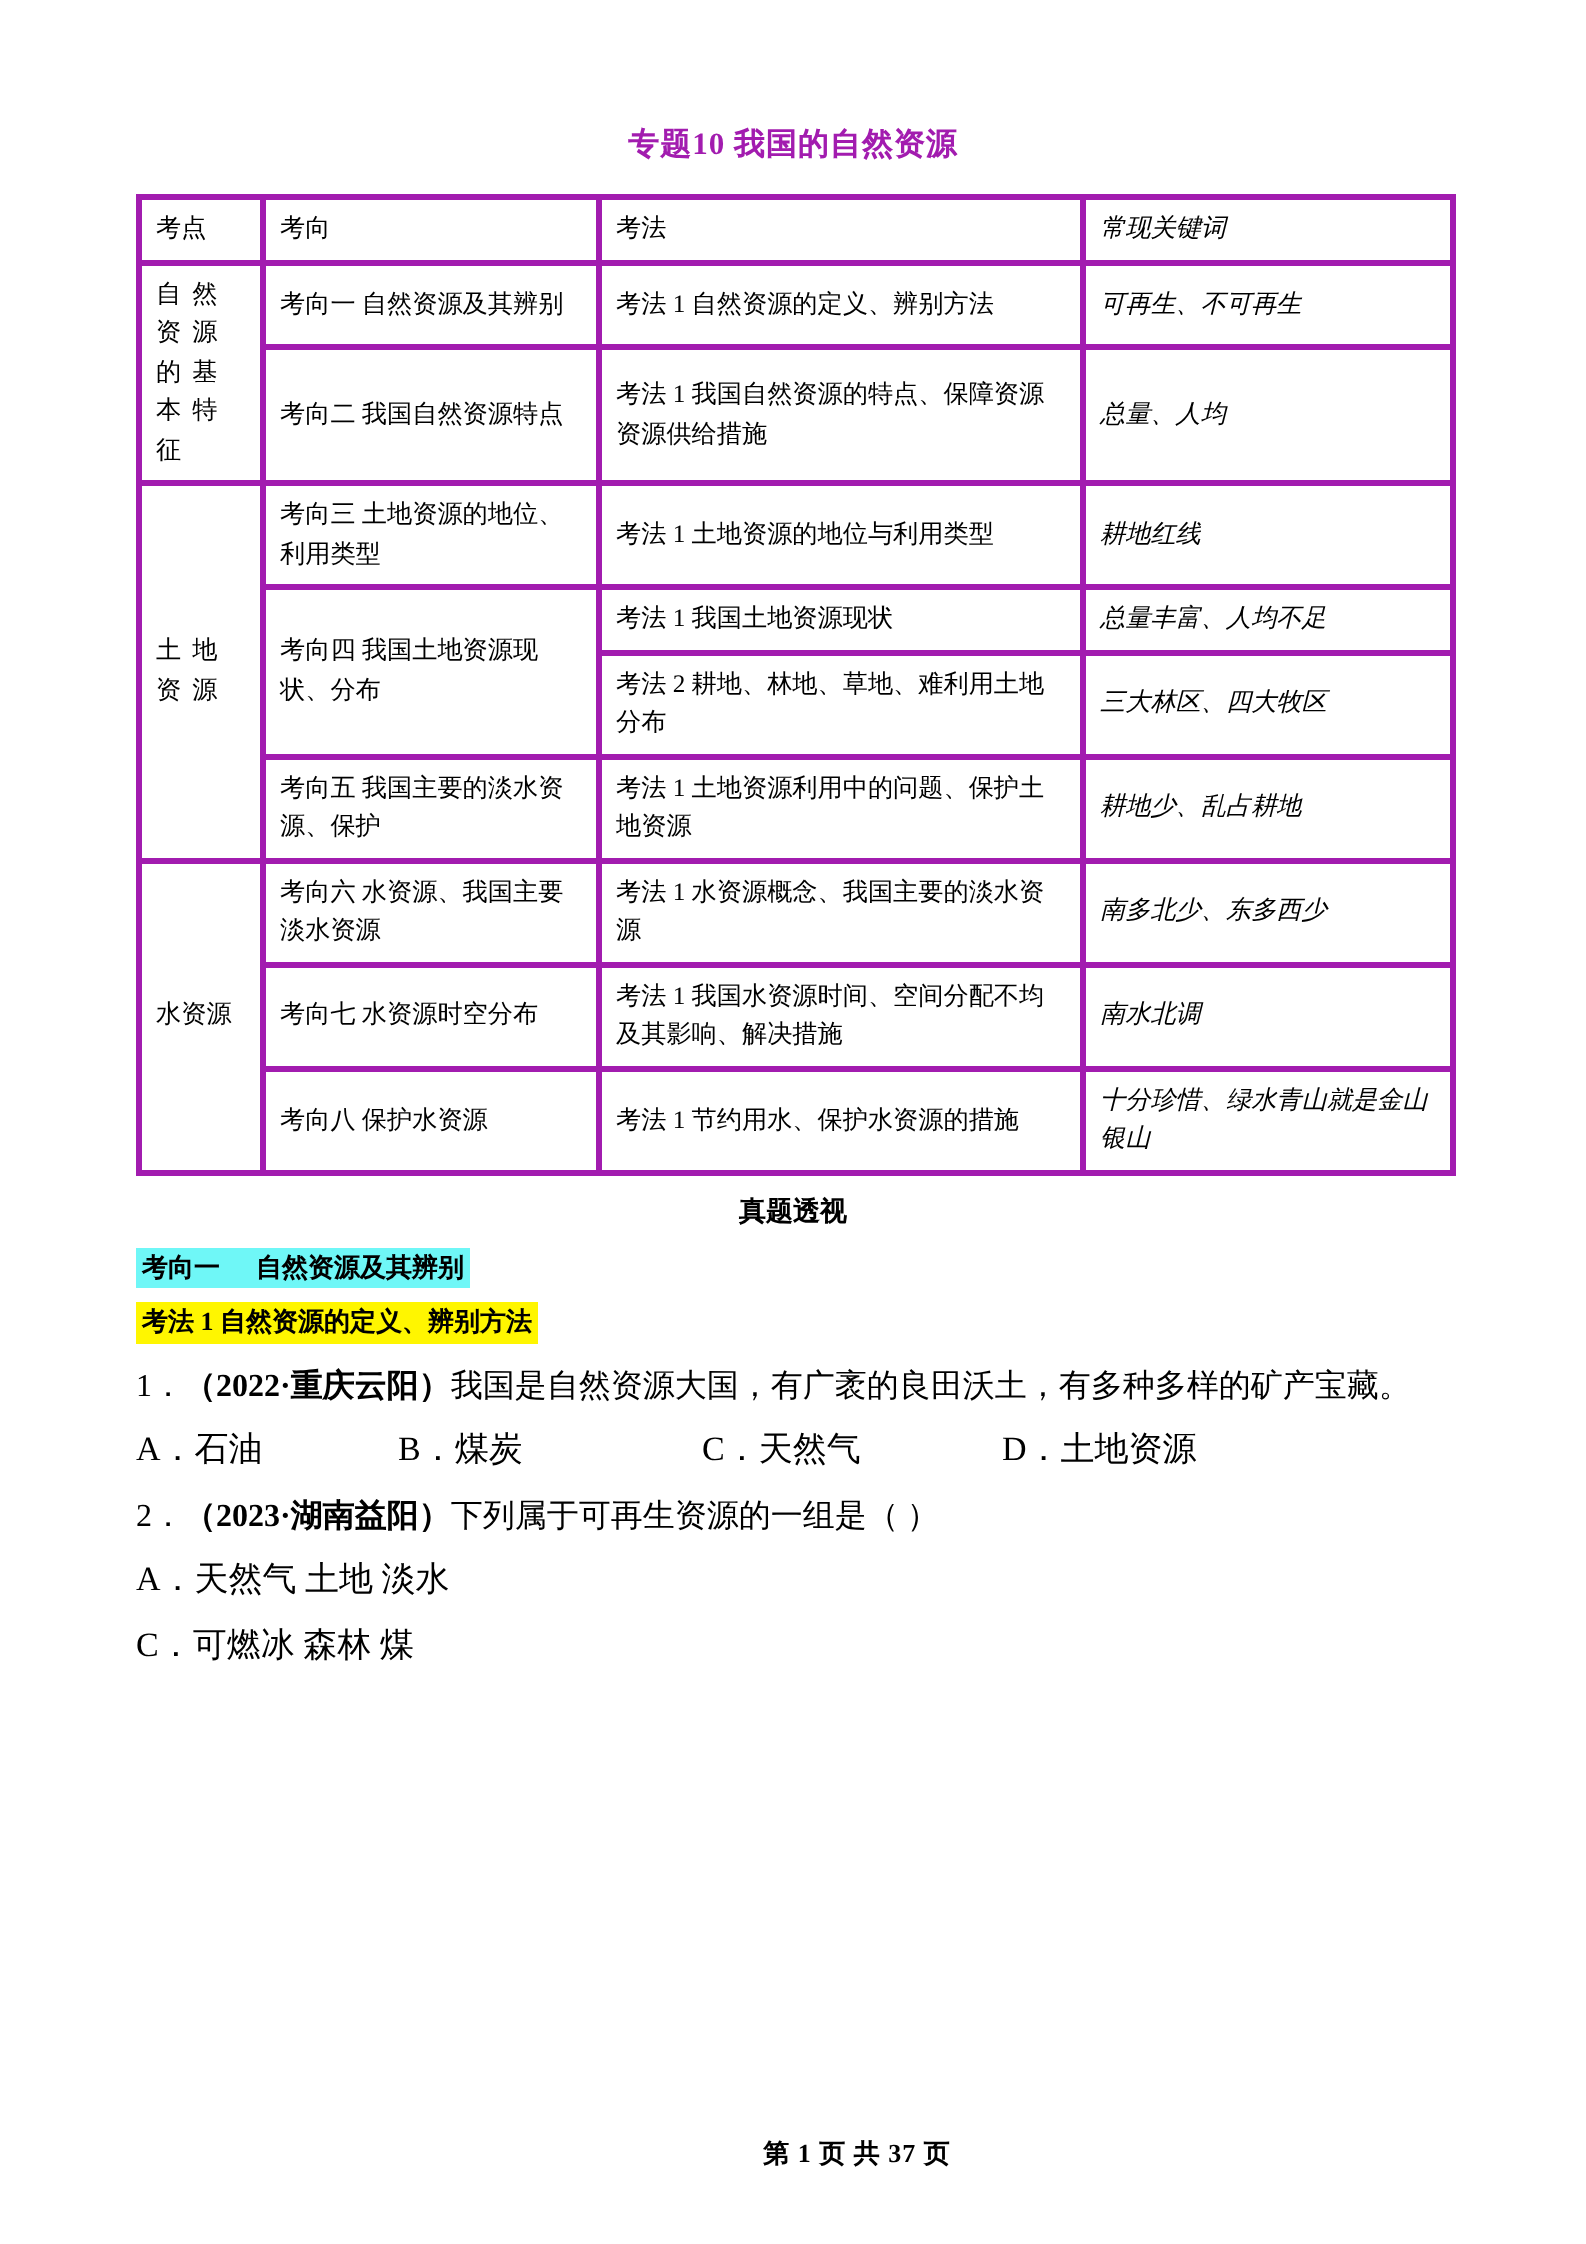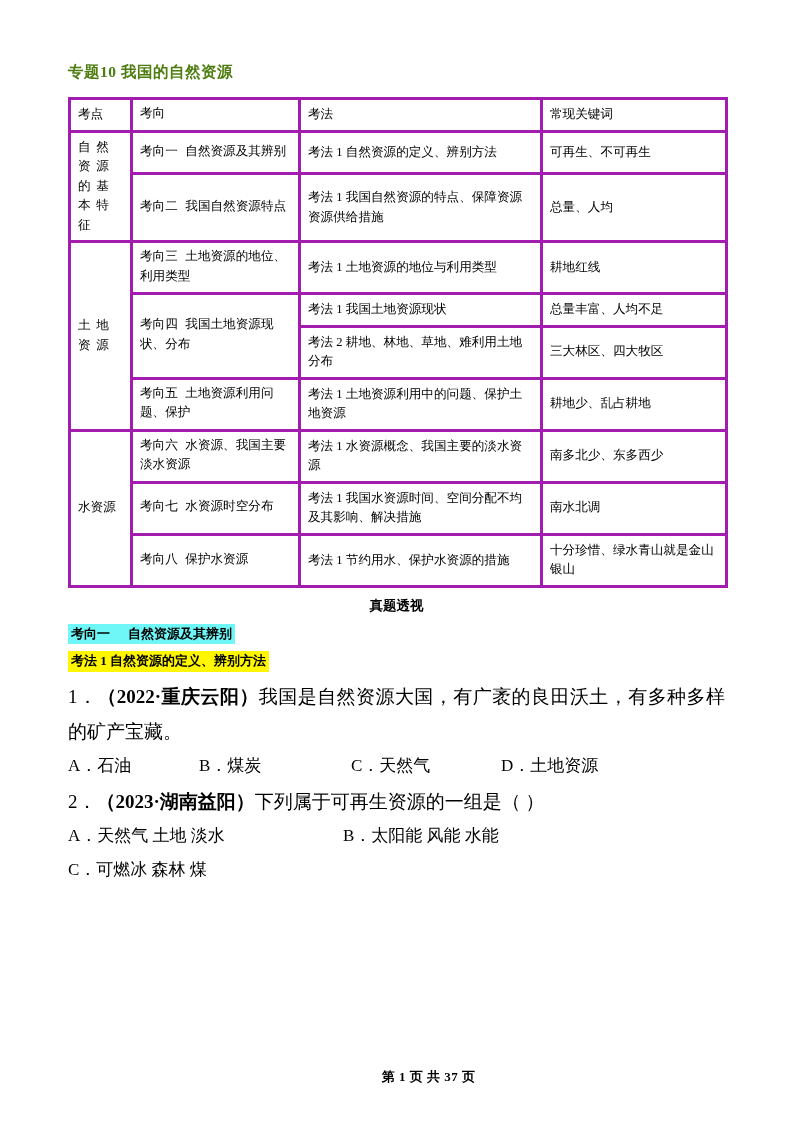--- a/index.html
+++ b/index.html
@@ -17,44 +17,44 @@
   }
   .page {
     position: absolute;
     left: 0; top: 0;
     width: 793px;
     height: 1122px;
     box-sizing: border-box;
     padding: 62px 68px 0 68px;
   }
   .doc-title {
-    text-align: left;
+    text-align: center;
     font-size: 15.5px;
     font-weight: bold;
-    color: #4d7c0f;
+    color: #a21caf;
     margin: 0 0 14px 0;
     letter-spacing: 0.5px;
   }
   table.main {
     border-collapse: collapse;
     width: 657px;
     table-layout: fixed;
     font-size: 12.6px;
     line-height: 1.55;
   }
   table.main td {
     border: 3px solid #a21caf;
     padding: 5px 6px 5px 7px;
     vertical-align: middle;
     word-break: break-all;
   }
   td.c0 { width: 62px; }
-  td.c1 { width: 168px; font-family: Liberation Mono, monospace; }
+  td.c1 { width: 168px; }
   td.c2 { width: 242px; }
-  td.c3 { width: 185px; }
+  td.c3 { width: 185px; font-style: italic; }
   .spaced { letter-spacing: 1.2px; margin-top: 40px; }
 
   .section-title {
     text-align: center;
     font-weight: bold;
     font-size: 13.5px;
     margin: 9px 0 9px 0;
   }
   .tag-row { margin: 0 0 7px 0; }
   .tag {
@@ -62,21 +62,21 @@
     font-weight: bold;
     font-size: 13px;
     padding: 1px 3px 2px 3px;
     line-height: 1.35;
   }
   .tag.cyan { background: #6ff7f7; }
   .tag.yellow { background: #fff600; }
   .tag .gap { display: inline-block; width: 18px; }
 
   .q {
-    font-size: 19px;
+    font-size: 16px;
     line-height: 1.85;
     margin: 2px 0 0 0;
     text-align: justify;
   }
   .q b { font-weight: bold; }
   .opts {
     font-size: 17px;
     line-height: 1.95;
     margin: 0;
     display: flex;
@@ -144,21 +144,21 @@
       <tr>
         <td class="c1" rowspan="2">考向四  我国土地资源现状、分布</td>
         <td class="c2">考法 1  我国土地资源现状</td>
         <td class="c3">总量丰富、人均不足</td>
       </tr>
       <tr>
         <td class="c2">考法 2  耕地、林地、草地、难利用土地分布</td>
         <td class="c3">三大林区、四大牧区</td>
       </tr>
       <tr>
-        <td class="c1">考向五  土地资源利用问题、保护</td>
+        <td class="c1">考向五  我国主要的淡水资源、保护</td>
         <td class="c2">考法 1  土地资源利用中的问题、保护土地资源</td>
         <td class="c3">耕地少、乱占耕地</td>
       </tr>
 
       <tr>
         <td class="c0" rowspan="3">水资源</td>
         <td class="c1">考向六  水资源、我国主要淡水资源</td>
         <td class="c2">考法 1  水资源概念、我国主要的淡水资源</td>
         <td class="c3">南多北少、东多西少</td>
       </tr>
@@ -193,21 +193,20 @@
     <span class="o o2">B．煤炭</span>
     <span class="o o3">C．天然气</span>
     <span class="o o4">D．土地资源</span>
   </div>
 
   <div class="q">
     <span>2．</span><b>（2023·湖南益阳）</b><span>下列属于可再生资源的一组是（    ）</span>
   </div>
   <div class="opts opts2">
     <span class="o oA">A．天然气  土地  淡水</span>
-    <span class="o oB">B．太阳能  风能  水能</span>
   </div>
   <div class="opts opts2">
     <span class="o oA">C．可燃冰  森林  煤</span>
   </div>
 
 </div>
 
 <div class="footer">第 1 页  共 37 页</div>
 
 </body></html>

